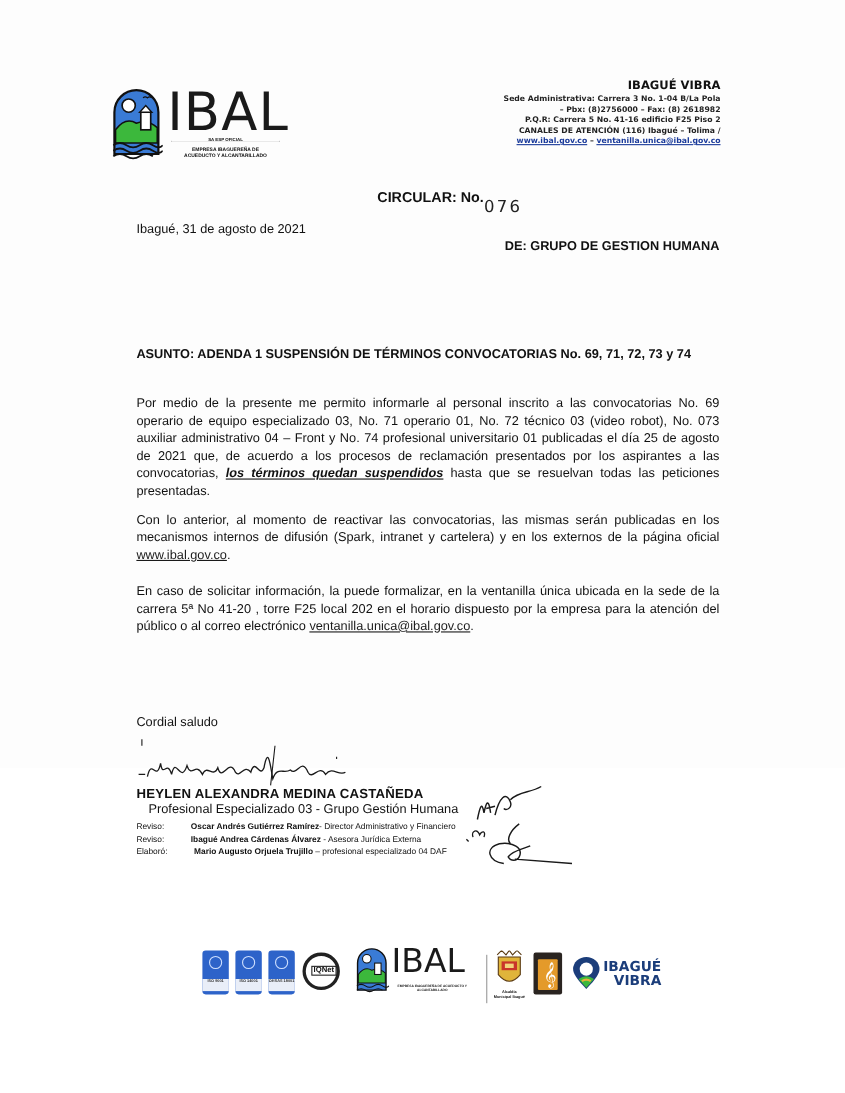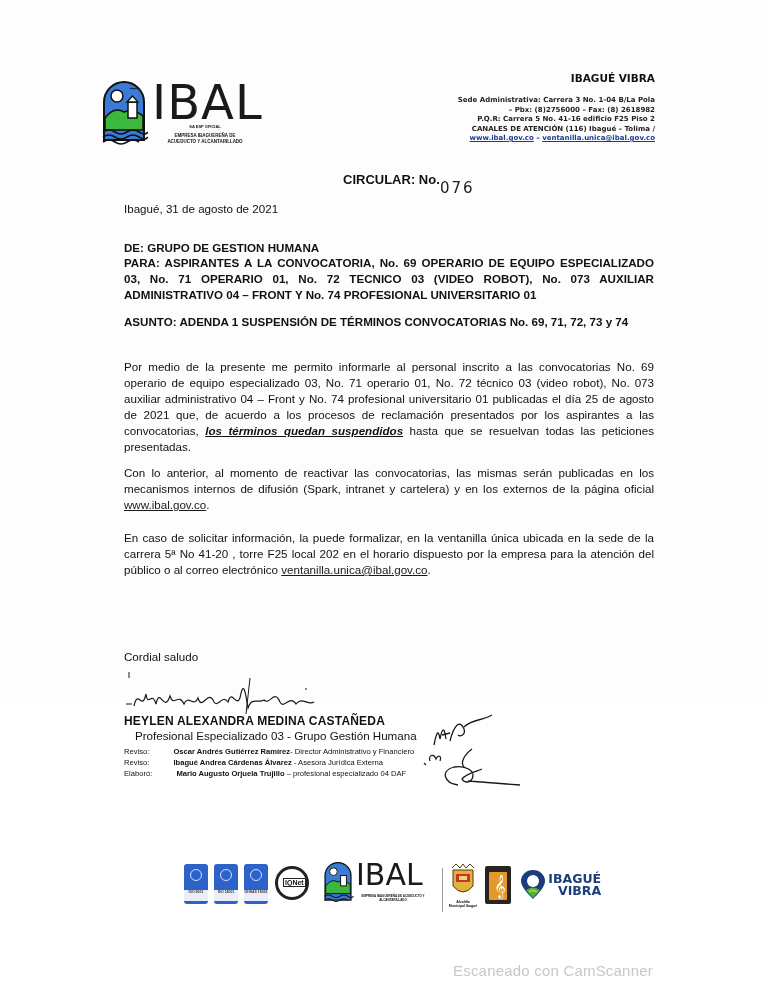--- a/index.html
+++ b/index.html
@@ -9,21 +9,21 @@
     
     .logo { position:absolute; left:100px; top:78px; width:160px; height:72px; }
     .logo-emblem { position:absolute; left:0; top:0; width:48px; height:68px; }
     .logo-word { position:absolute; left:52px; top:-2px; font-size:48px; font-weight:400; letter-spacing:1px; color:#1a1a1a; line-height:52px; font-family:"DejaVu Sans", sans-serif; }
     .logo-rule { position:absolute; left:56px; top:50px; width:98px; height:0; border-top:1px solid #222; }
     .logo-sub1 { position:absolute; left:56px; top:46px; width:98px; text-align:center; font-size:4px; font-weight:700; background:#fdfdfd; }
     .logo-sub2 { position:absolute; left:56px; top:55px; width:98px; text-align:center; font-size:4.5px; font-weight:700; line-height:6px; }
 
     
     .contact { position:absolute; right:113px; top:72px; text-align:right; font-family:"DejaVu Sans", sans-serif; }
-    .contact .brand { font-size:10.5px; font-weight:700; margin-bottom:12px; }
+    .contact .brand { font-size:10.5px; font-weight:700; margin-bottom:2px; }
     .contact .line { font-size:7px; font-weight:700; line-height:9.5px; color:#222; }
     .contact .links a { color:#1a3a9a; text-decoration:underline; }
     .contact .links span { color:#222; }
 
     .circular { position:absolute; left:343px; top:172px; font-size:13px; font-weight:700; }
     .circular-num { position:absolute; left:440px; top:179px; font-size:15px; letter-spacing:2px; font-family:"DejaVu Sans", sans-serif; color:#222; }
 
     .body-text { position:absolute; left:124px; width:530px; font-size:11.6px; line-height:16px; }
     .bold { font-weight:700; }
     .justify { text-align:justify; }
@@ -96,22 +96,21 @@
     <div class="line">CANALES DE ATENCIÓN (116) Ibagué – Tolima /</div>
     <div class="line links">
       <a>www.ibal.gov.co</a><span> – </span><a>ventanilla.unica@ibal.gov.co</a>
     </div>
   </div>
 
   <div class="circular">CIRCULAR: No.</div>
   <div class="circular-num">076</div>
 
   <div class="body-text" style="top:201px;">Ibagué, 31 de agosto de 2021</div>
-  <div class="body-text bold" style="top:240px;">DE: GRUPO DE GESTION HUMANA</div>
-  <div class="body-text bold justify" style="top:255px;">PARA: ASPIRANTES A LA CONVOCATORIA, No. 69 OPERARIO DE EQUIPO ESPECIALIZADO 03, No. 71 OPERARIO 01, No. 72 TECNICO 03 (VIDEO ROBOT), No. 073 AUXILIAR ADMINISTRATIVO 04 – FRONT Y No. 74 PROFESIONAL UNIVERSITARIO 01</div>
+  <div class="body-text bold" style="top:216px;text-align:right;">DE: GRUPO DE GESTION HUMANA</div>
   <div class="body-text bold" style="top:314px;">ASUNTO: ADENDA 1 SUSPENSIÓN DE TÉRMINOS CONVOCATORIAS No. 69, 71, 72, 73 y 74</div>
 
   <div class="body-text justify" style="top:359px;">
     <span>Por medio de la presente me permito informarle al personal inscrito a las convocatorias No. 69 operario de equipo especializado 03, No. 71 operario 01, No. 72 técnico 03 (video robot), No. 073 auxiliar administrativo 04 – Front y No. 74 profesional universitario 01 publicadas el día 25 de agosto de 2021 que, de acuerdo a los procesos de reclamación presentados por los aspirantes a las convocatorias, </span><span class="emph">los términos quedan suspendidos</span><span> hasta que se resuelvan todas las peticiones presentadas.</span>
   </div>
 
   <div class="body-text justify" style="top:465px;">
     <span>Con lo anterior, al momento de reactivar las convocatorias, las mismas serán publicadas en los mecanismos internos de difusión (Spark, intranet y cartelera) y en los externos de la página oficial </span><a class="u-link">www.ibal.gov.co</a><span>.</span>
   </div>
 
@@ -193,14 +192,13 @@
       <circle cx="13" cy="11" r="6" fill="#fff"></circle>
       <path d="M6 20 Q13 15 20 20 L13 28 Z" fill="#3cb83c"></path>
       <path d="M9 22 Q13 19 17 22" stroke="#e4b13a" stroke-width="2" fill="none"></path>
     </svg>
     <div class="vibra-txt">
       <div>IBAGUÉ</div>
       <div>VIBRA</div>
     </div>
   </div>
 
-  <div class="scanner">Escaneado con CamScanner</div>
 </div>
 
 </body></html>

